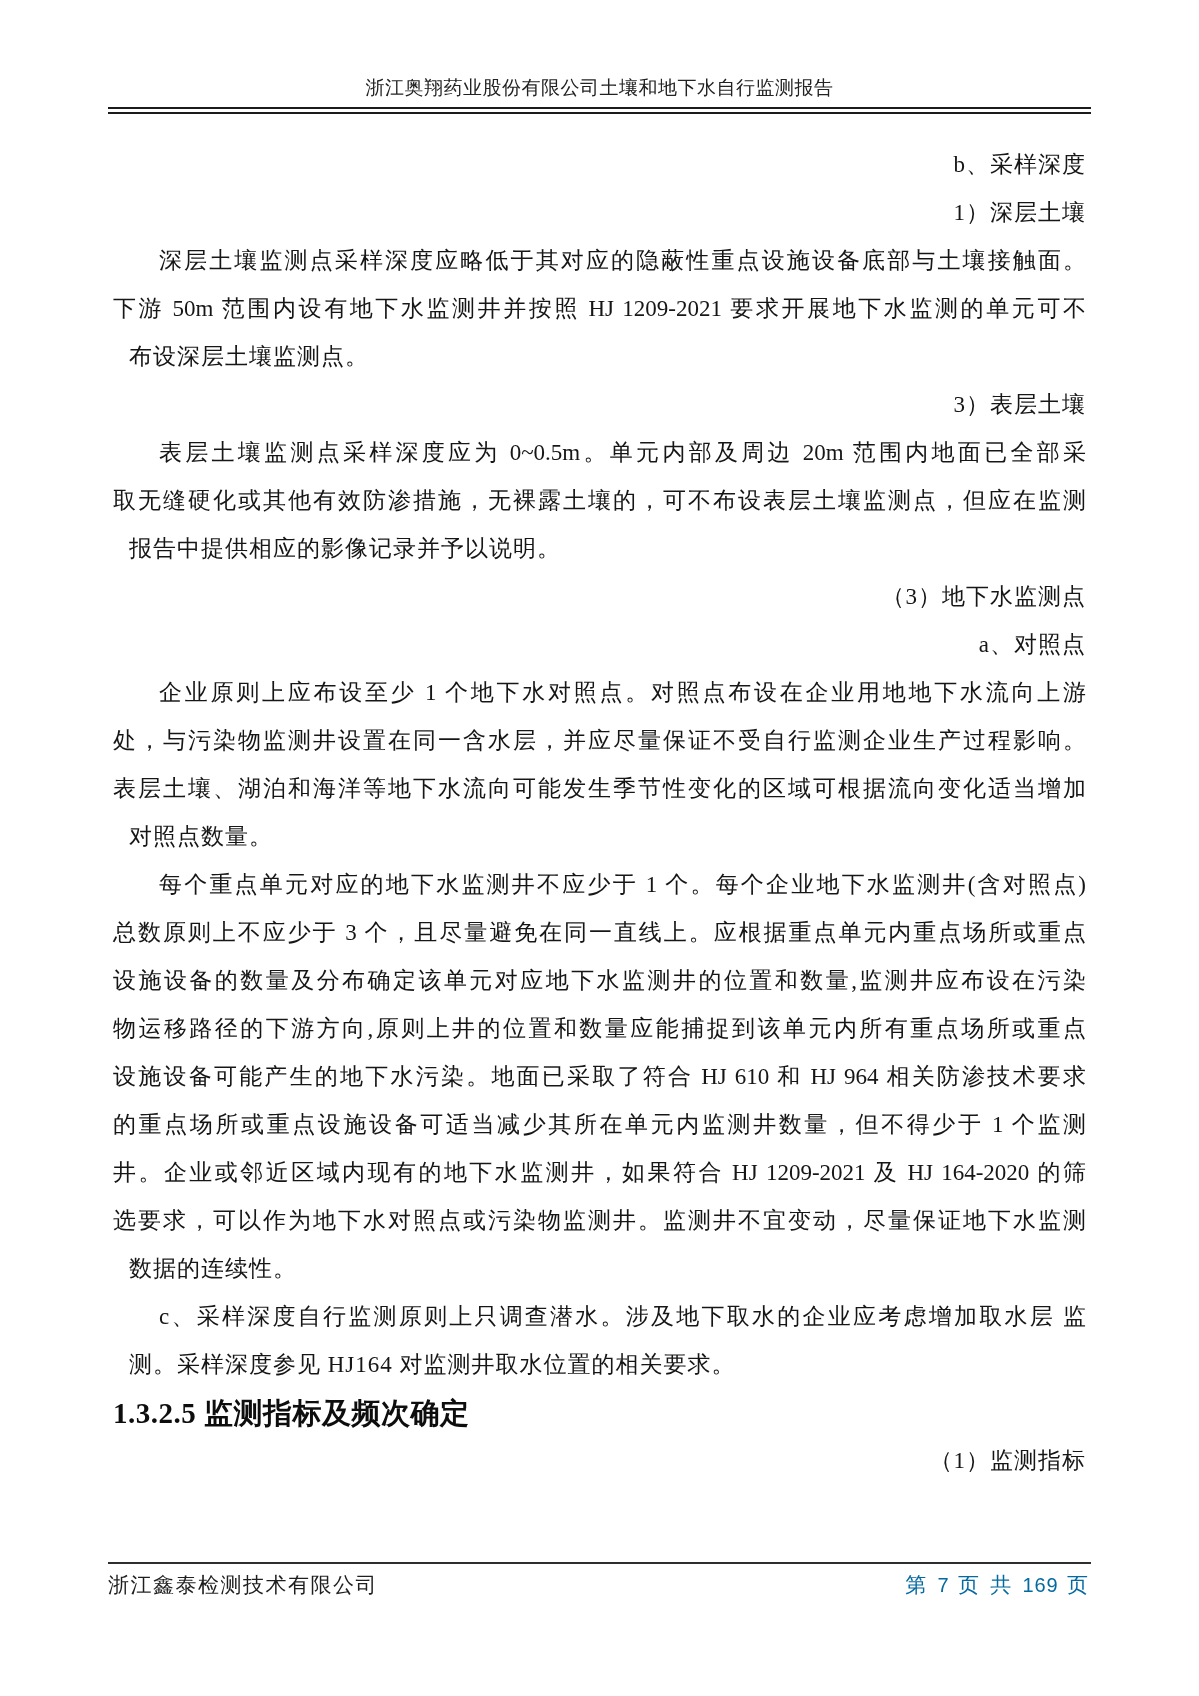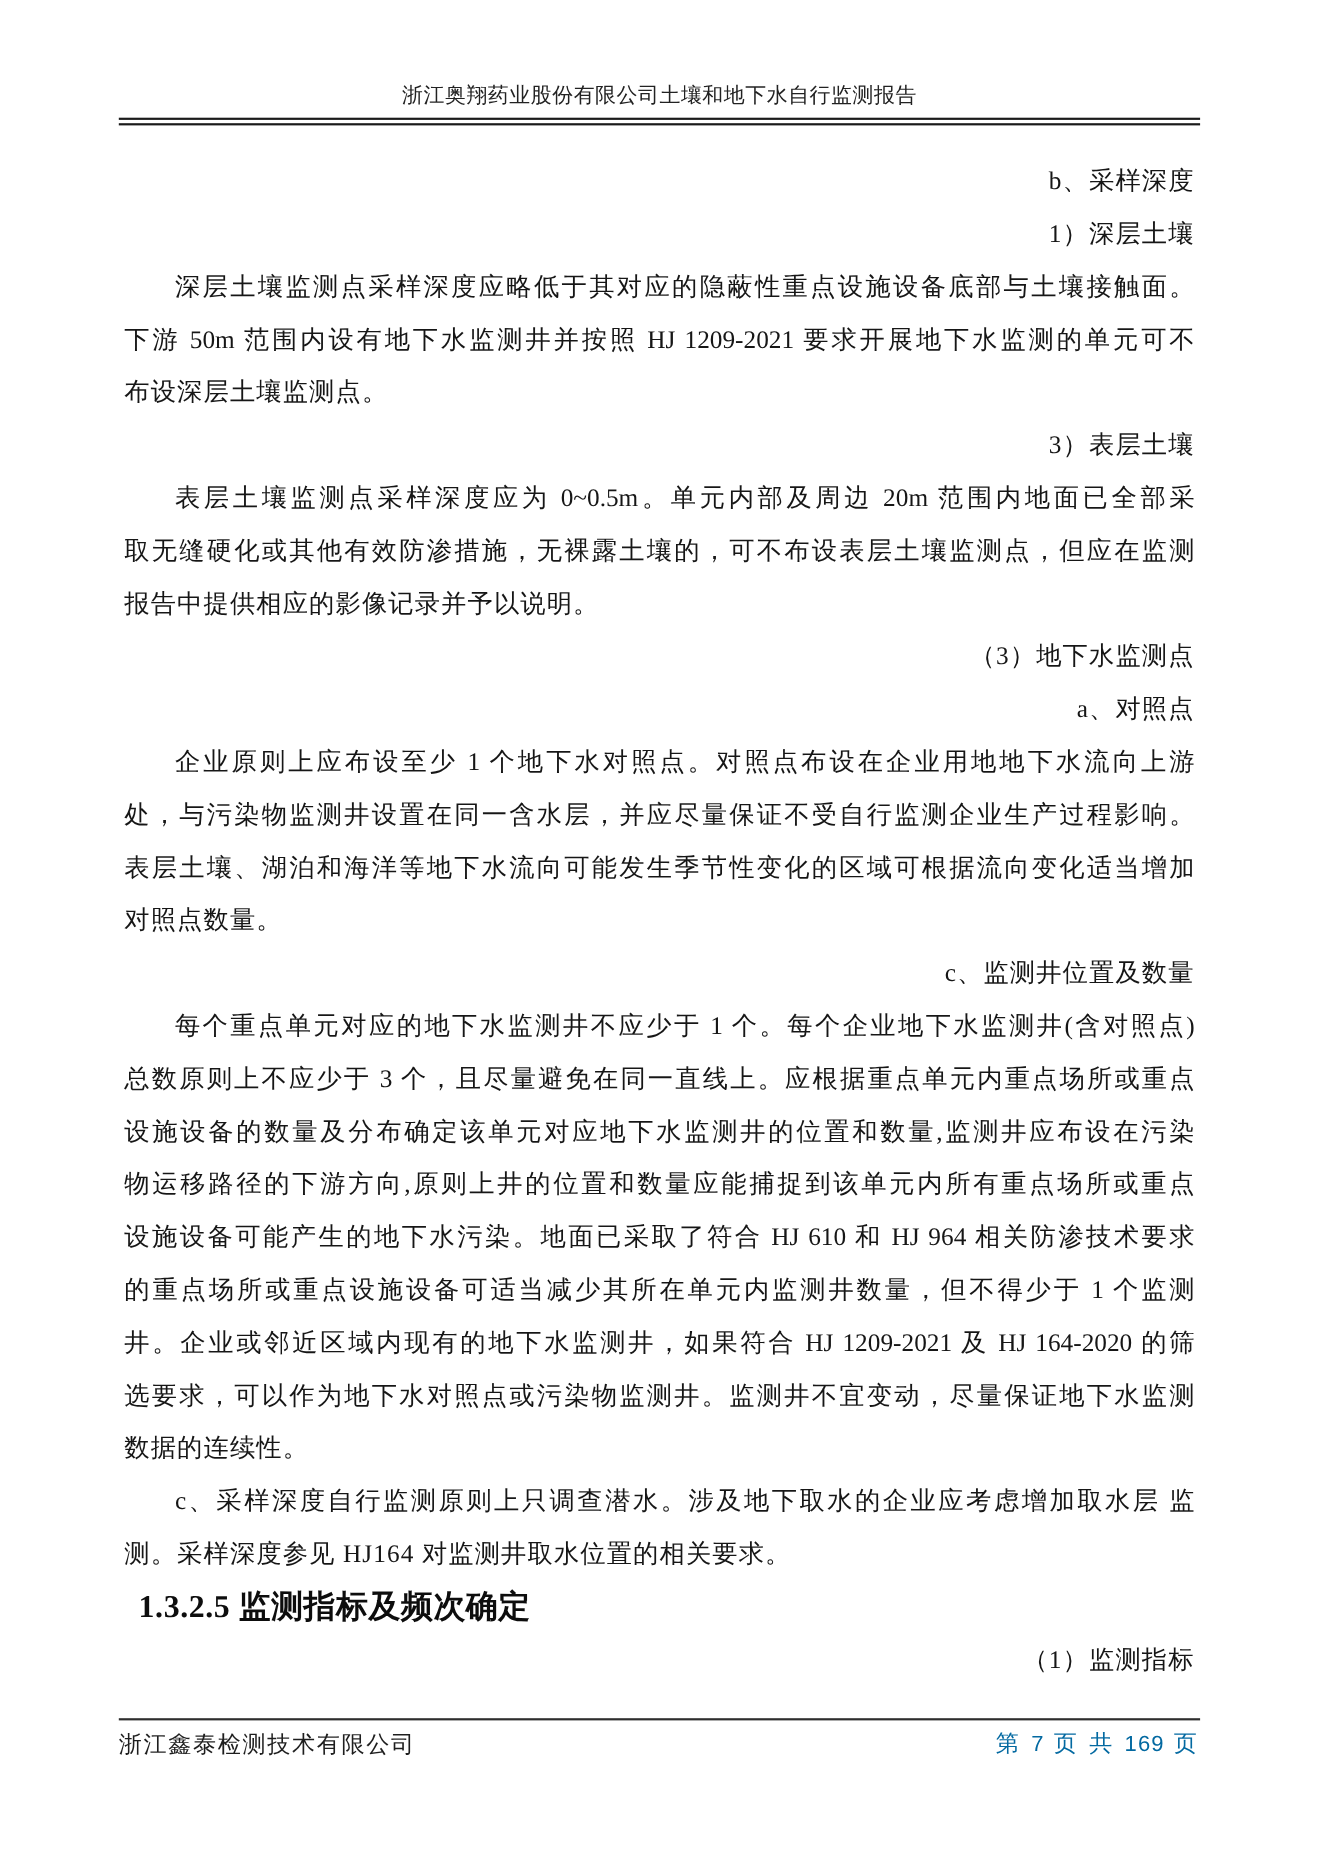--- a/index.html
+++ b/index.html
@@ -44,28 +44,27 @@
     font-size: 23px;
     white-space: normal;
   }
   
   .h  { text-indent: 2em; letter-spacing: 1px; text-align: right; }
   
   .pf { text-indent: 2em; text-align: justify; text-align-last: justify; }
   
   .pc { text-align: justify; text-align-last: justify; }
   
-  .pl { letter-spacing: 1px; }
+  .pl { letter-spacing: 1px; margin-left: 16px; }
   
   .sec {
     font-weight: bold;
     font-size: 29px;
     letter-spacing: 0.5px;
     color: #0d0d0d;
-    margin-left: 13px;
   }
 
   
   .page-footer {
     position: absolute;
     left: 108px;
     right: 108px;
     top: 1562px;
     border-top: 2px solid #2e2e2e;
     padding-top: 3px;
@@ -109,21 +108,20 @@
     <div class="ln h">3）表层土壤</div>
     <div class="ln pf">表层土壤监测点采样深度应为 0~0.5m。单元内部及周边 20m 范围内地面已全部采</div>
     <div class="ln pc">取无缝硬化或其他有效防渗措施，无裸露土壤的，可不布设表层土壤监测点，但应在监测</div>
     <div class="ln pl">报告中提供相应的影像记录并予以说明。</div>
     <div class="ln h">（3）地下水监测点</div>
     <div class="ln h">a、对照点</div>
     <div class="ln pf">企业原则上应布设至少 1 个地下水对照点。对照点布设在企业用地地下水流向上游</div>
     <div class="ln pc">处，与污染物监测井设置在同一含水层，并应尽量保证不受自行监测企业生产过程影响。</div>
     <div class="ln pc">表层土壤、湖泊和海洋等地下水流向可能发生季节性变化的区域可根据流向变化适当增加</div>
     <div class="ln pl">对照点数量。</div>
-    <div class="ln h">c、监测井位置及数量</div>
     <div class="ln pf">每个重点单元对应的地下水监测井不应少于 1 个。每个企业地下水监测井(含对照点)</div>
     <div class="ln pc">总数原则上不应少于 3 个，且尽量避免在同一直线上。应根据重点单元内重点场所或重点</div>
     <div class="ln pc">设施设备的数量及分布确定该单元对应地下水监测井的位置和数量,监测井应布设在污染</div>
     <div class="ln pc">物运移路径的下游方向,原则上井的位置和数量应能捕捉到该单元内所有重点场所或重点</div>
     <div class="ln pc">设施设备可能产生的地下水污染。地面已采取了符合 HJ 610 和 HJ 964 相关防渗技术要求</div>
     <div class="ln pc">的重点场所或重点设施设备可适当减少其所在单元内监测井数量，但不得少于 1 个监测</div>
     <div class="ln pc">井。企业或邻近区域内现有的地下水监测井，如果符合 HJ 1209-2021 及 HJ 164-2020 的筛</div>
     <div class="ln pc">选要求，可以作为地下水对照点或污染物监测井。监测井不宜变动，尽量保证地下水监测</div>
     <div class="ln pl">数据的连续性。</div>
     <div class="ln pf">c、采样深度自行监测原则上只调查潜水。涉及地下取水的企业应考虑增加取水层 监</div>

